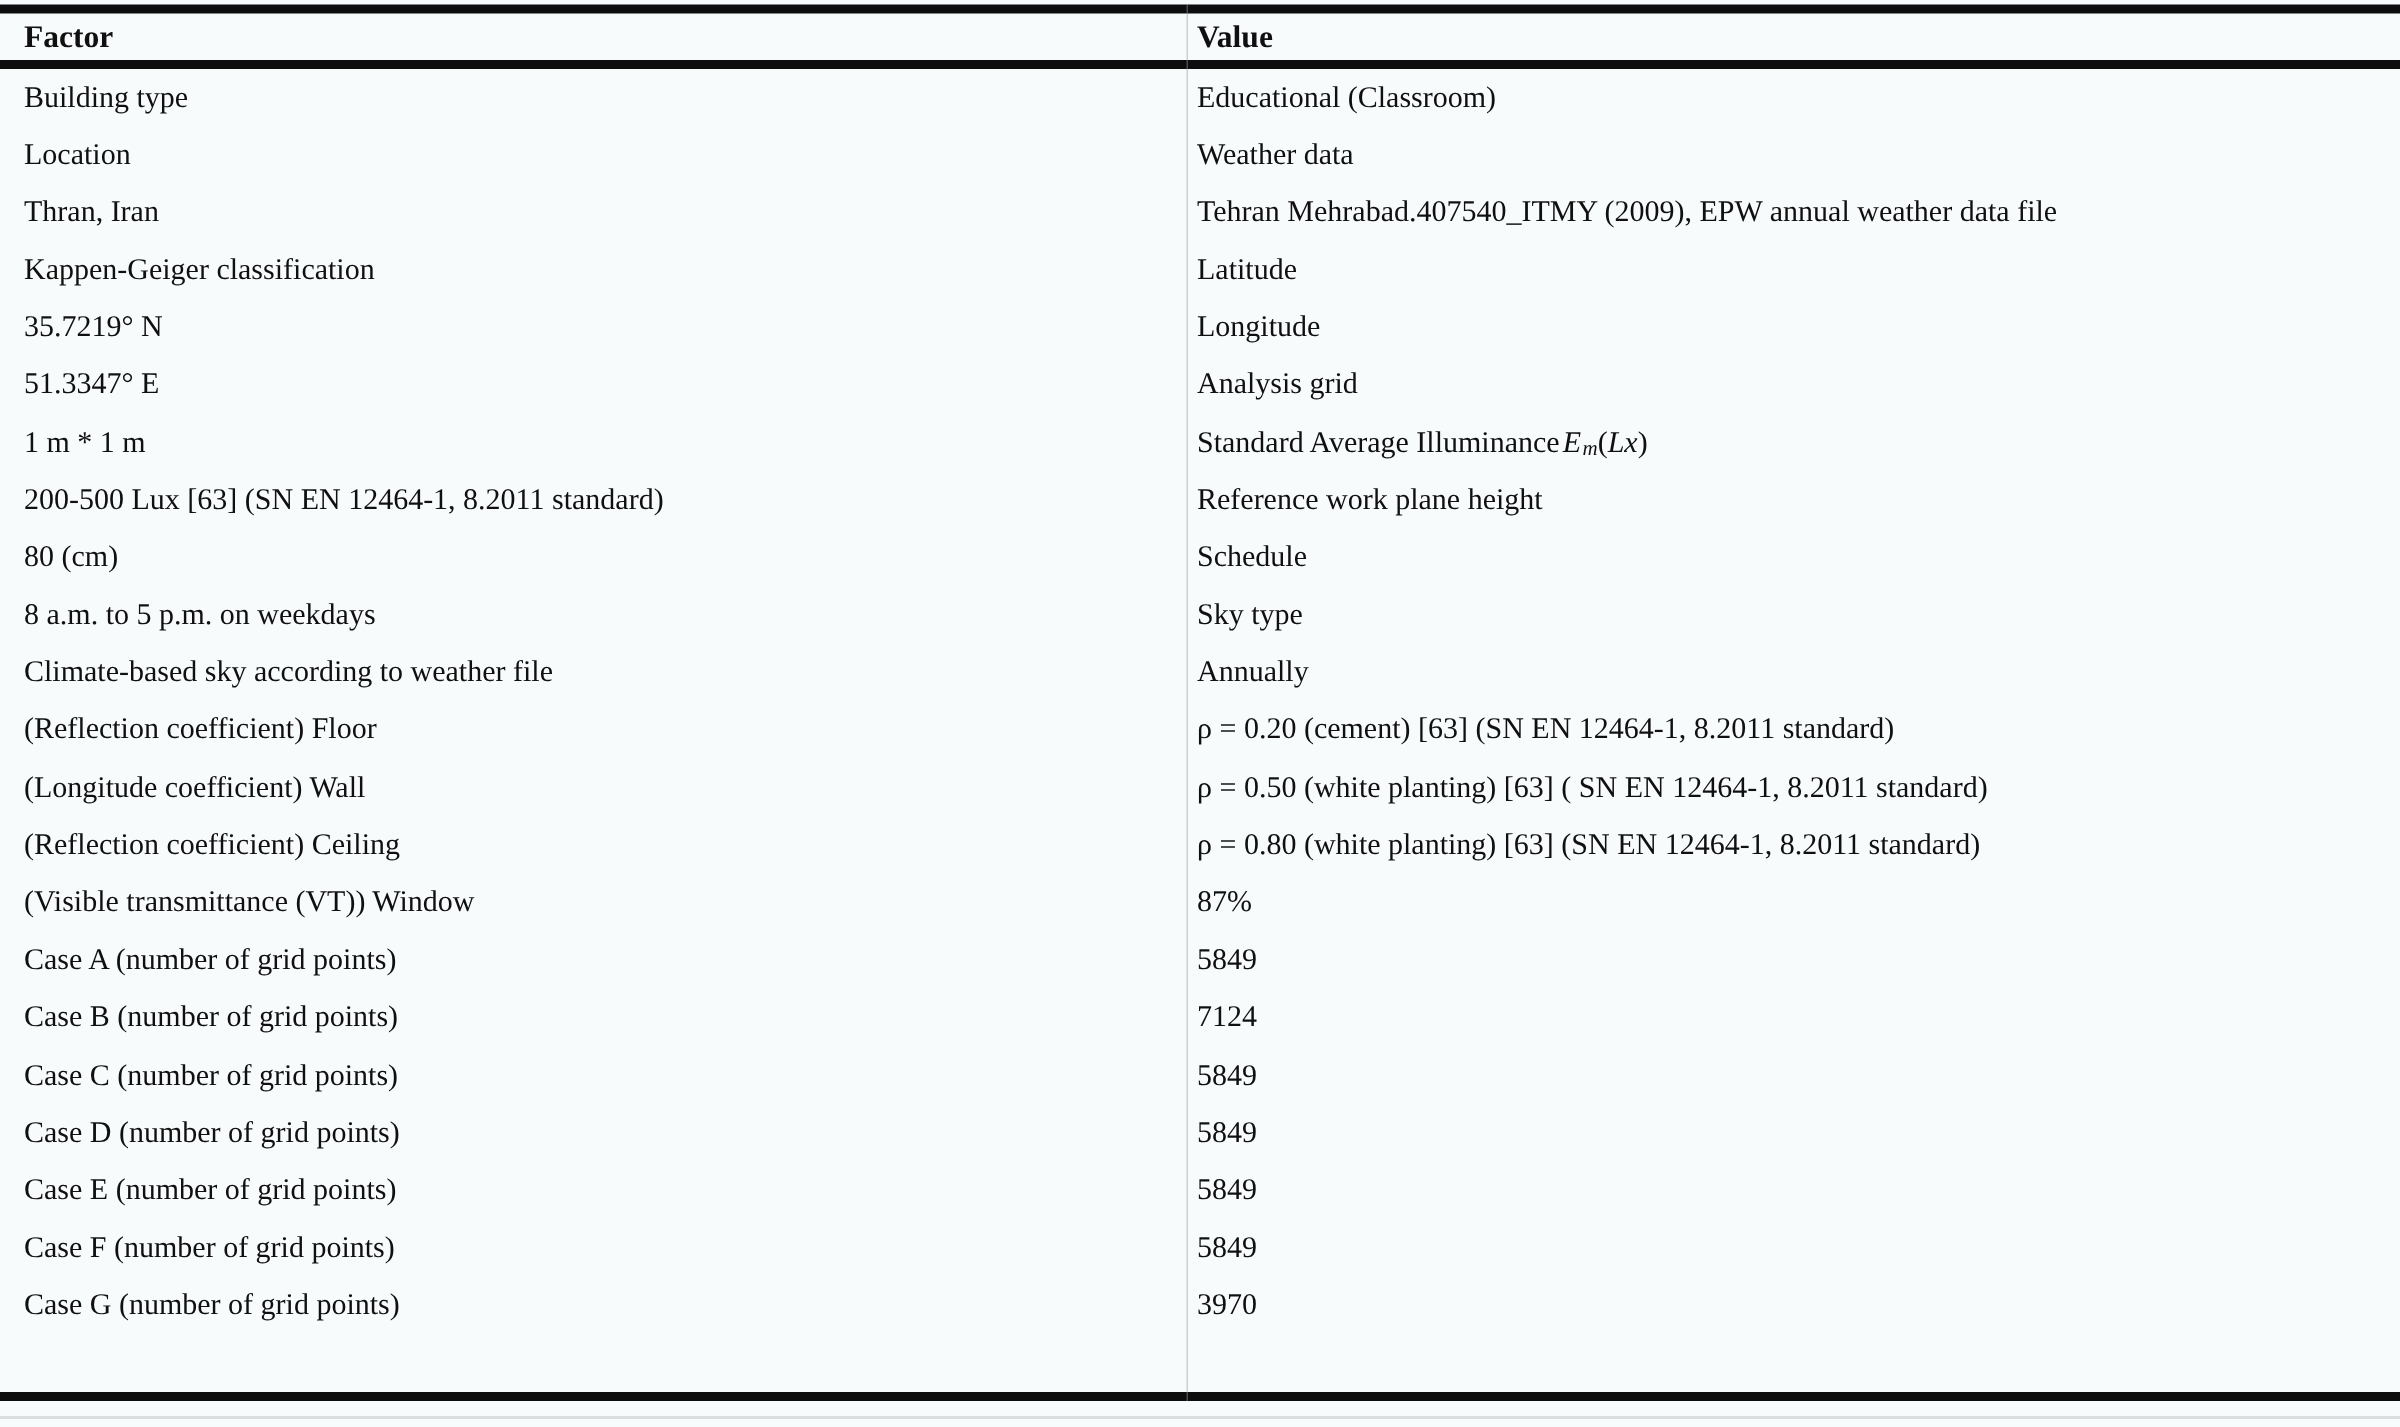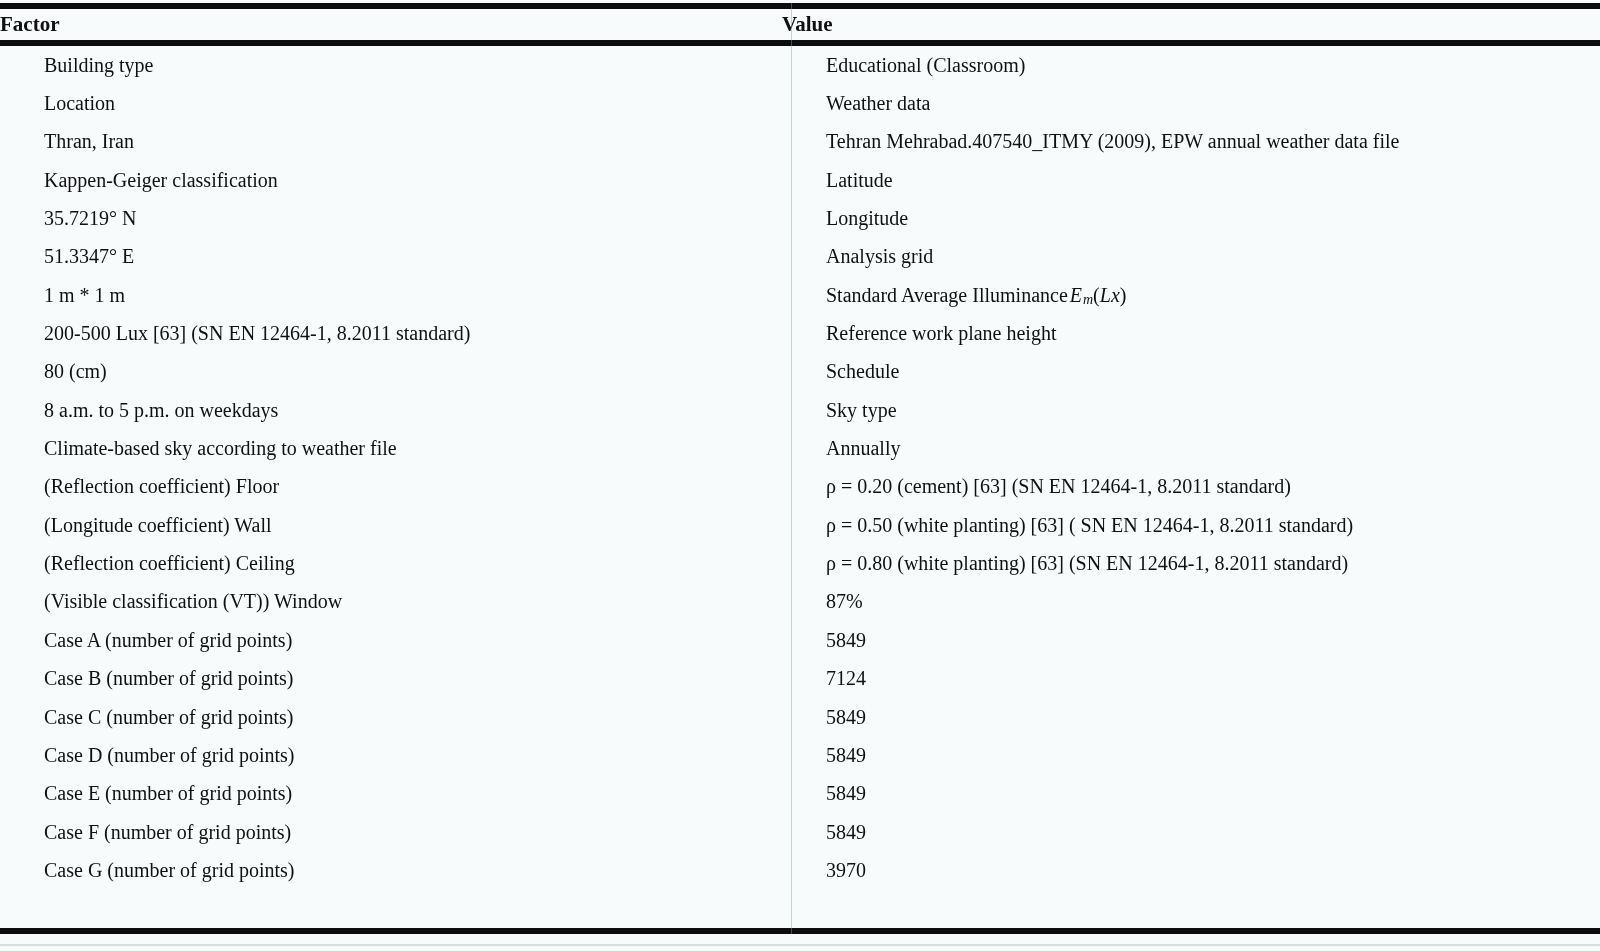--- a/index.html
+++ b/index.html
@@ -46,38 +46,37 @@
     top: 8px;
     left: 0;
     width: 1600px;
     height: 32px;
     display: grid;
     grid-template-columns: 782px 1fr;
     align-items: center;
     font-weight: bold;
     font-size: 21px;
   }
-  .header-row .cell { padding-left: 0; }
+  .header-row .cell { padding-left: 16px; }
   .rows {
     position: absolute;
     top: 46px;
     left: 0;
     width: 1600px;
     display: grid;
     grid-template-columns: 782px 1fr;
     grid-auto-rows: 38.35px;
     font-size: 20px;
   }
   .rows .cell {
     display: flex;
     align-items: center;
     padding-left: 16px;
     white-space: nowrap;
     overflow: hidden;
-    margin-left: 28px;
   }
   .mvar {
     font-style: italic;
     font-size: 20px;
     padding-left: 2px;
   }
   sub.msub {
     font-style: italic;
     font-size: 14px;
     vertical-align: baseline;
@@ -183,21 +182,21 @@
       <div class="cell">
         <span>ρ = 0.50 (white planting) [63] ( SN EN 12464-1, 8.2011 standard)</span>
       </div>
       <div class="cell">
         <span>(Reflection coefficient) Ceiling</span>
       </div>
       <div class="cell">
         <span>ρ = 0.80 (white planting) [63] (SN EN 12464-1, 8.2011 standard)</span>
       </div>
       <div class="cell">
-        <span>(Visible classification (VT)) Window</span>
+        <span>(Visible transmittance (VT)) Window</span>
       </div>
       <div class="cell">
         <span>87%</span>
       </div>
       <div class="cell">
         <span>Case A (number of grid points)</span>
       </div>
       <div class="cell">
         <span>5849</span>
       </div>

